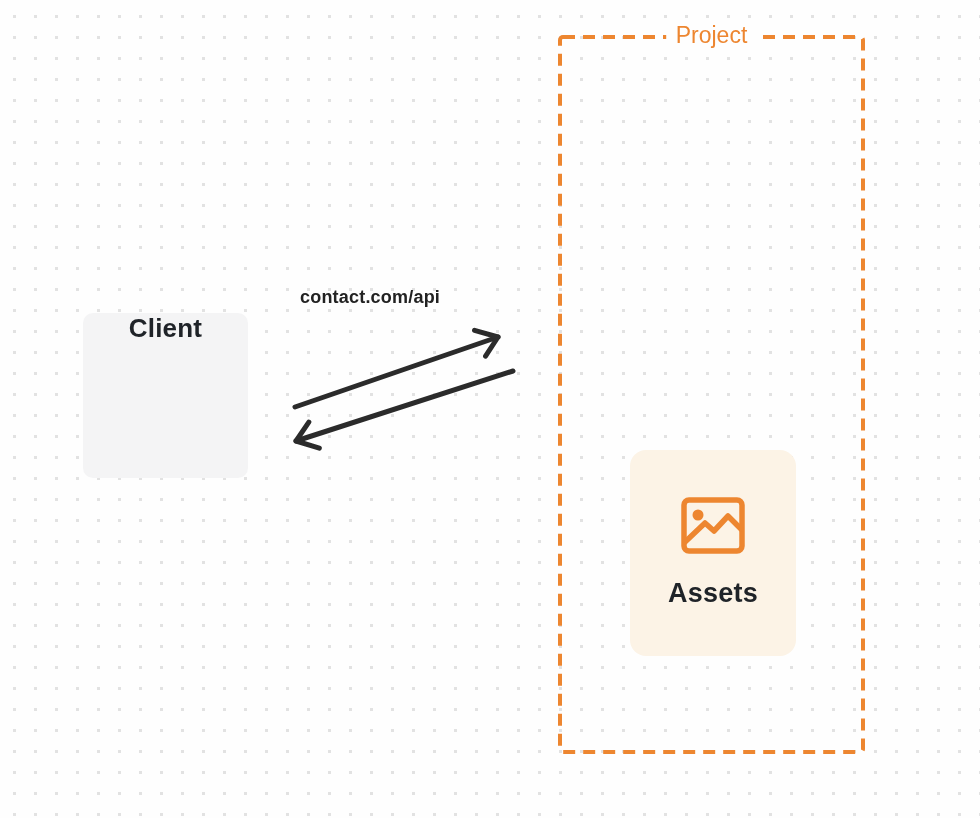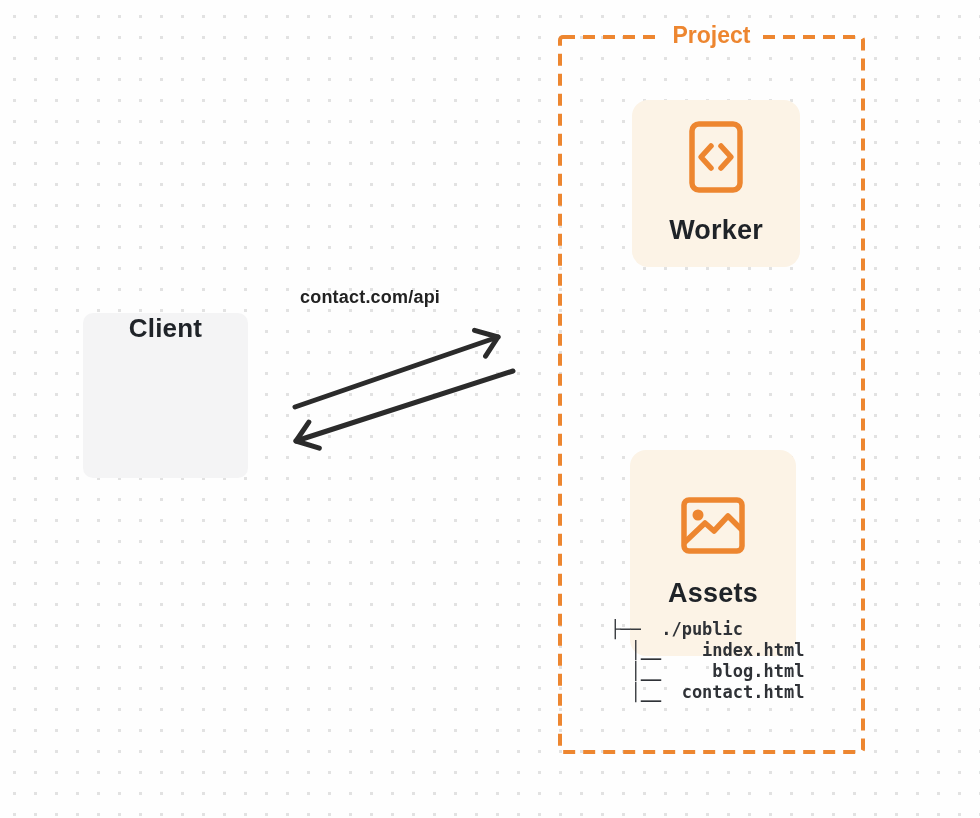--- a/index.html
+++ b/index.html
@@ -56,21 +56,21 @@
     width: 307px; height: 719px;
   }
   .dash-border { position: absolute; left: 0; top: 0; width: 100%; height: 100%; }
   .dash-border rect {
     fill: none; stroke: var(--accent); stroke-width: 4;
     stroke-dasharray: 12 8;
   }
   .project-label {
     position: absolute; left: 50%; top: 0;
     transform: translate(-50%, -50%);
-    font-size: 23px; font-weight: bold; color: var(--accent);
+    font-size: 23px; font-weight: normal; color: var(--accent);
     background: var(--page-bg);
     padding: 0 10px;
     white-space: nowrap;
   }
 
   .card {
     position: absolute;
     background: var(--card-bg);
     border-radius: 16px;
     display: flex; flex-direction: column;
@@ -112,37 +112,25 @@
     <line class="arrow-line" x1="295" y1="407" x2="498" y2="337" marker-end="url(#ah)"></line>
     <line class="arrow-line" x1="513" y1="371" x2="296" y2="441" marker-end="url(#ah)"></line>
   </svg>
 
   <div class="project-box">
     <svg class="dash-border" width="307" height="719" viewBox="0 0 307 719" xmlns="http://www.w3.org/2000/svg">
       <rect x="2" y="2" width="303" height="715" rx="3"></rect>
     </svg>
     <div class="project-label">Project</div>
 
-    <div class="card worker-card">
-      <svg class="card-icon" width="54" height="72" viewBox="0 0 54 72" xmlns="http://www.w3.org/2000/svg">
-        <rect x="3" y="3" width="48" height="66" rx="7" fill="none" stroke="currentColor" stroke-width="5.5"></rect>
-        <path d="M22,25 L12,36 L22,47" fill="none" stroke="currentColor" stroke-width="5.5" stroke-linecap="round" stroke-linejoin="round"></path>
-        <path d="M32,25 L42,36 L32,47" fill="none" stroke="currentColor" stroke-width="5.5" stroke-linecap="round" stroke-linejoin="round"></path>
-      </svg>
-      <div class="card-label">Worker</div>
-    </div>
 
     <div class="card assets-card">
       <svg class="card-icon" width="64" height="57" viewBox="0 0 64 57" xmlns="http://www.w3.org/2000/svg">
         <rect x="3" y="3" width="58" height="51" rx="5" fill="none" stroke="currentColor" stroke-width="5.5"></rect>
         <circle cx="17" cy="18" r="5.5" fill="currentColor"></circle>
         <path d="M4,45 L24,26 L33,34 L47,19 L60,32" fill="none" stroke="currentColor" stroke-width="5.5" stroke-linecap="round" stroke-linejoin="round"></path>
       </svg>
       <div class="card-label">Assets</div>
     </div>
 
-    <pre class="file-tree">├──  ./public
-  │__    index.html
-  │__     blog.html
-  │__  contact.html</pre>
   </div>
 
 </div>
 
 </body></html>

